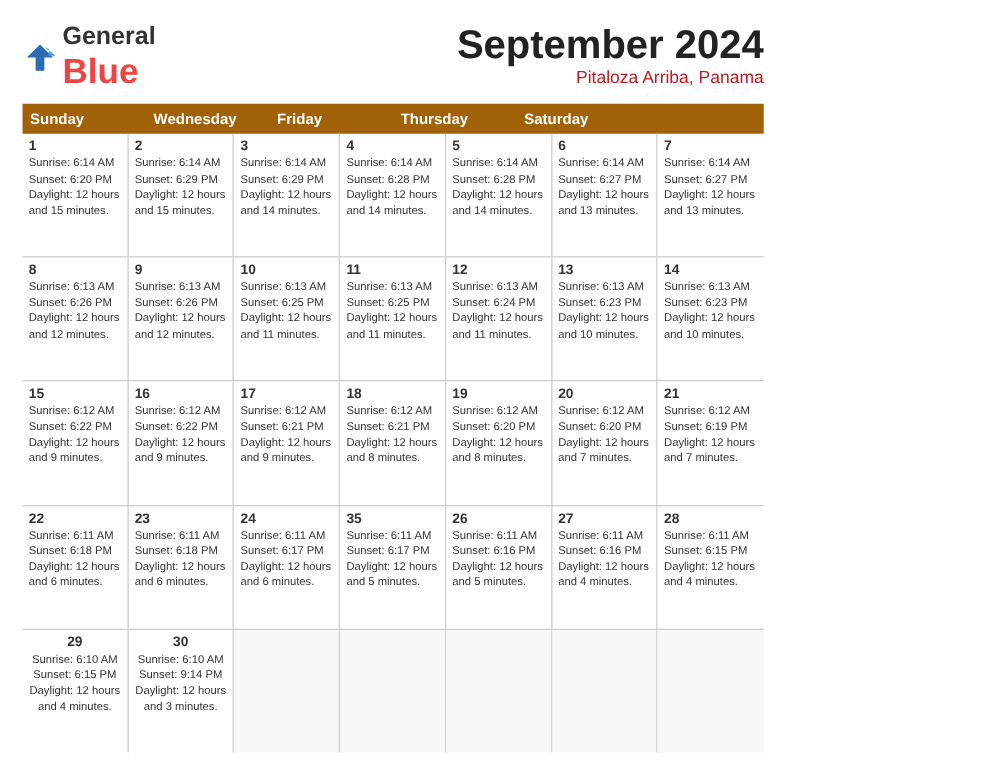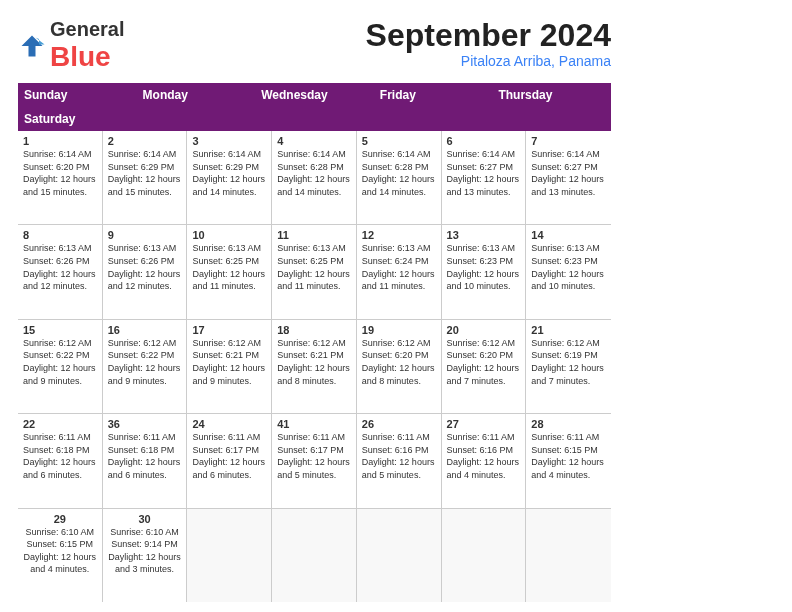--- a/index.html
+++ b/index.html
@@ -36,31 +36,31 @@
       text-align: right;
     }
     .month-title {
       font-size: 32px;
       font-weight: bold;
       color: #222;
       line-height: 1.1;
     }
     .subtitle {
       font-size: 14px;
-      color: #3b82f6;
+      color: #b91c1c;
     }
     .calendar {
       flex: 1;
       display: flex;
       flex-direction: column;
     }
     .cal-header {
       display: grid;
-      grid-template-columns: repeat(5, 1fr);
-      background: #701a75;
+      grid-template-columns: repeat(6, 1fr);
+      background: #a16207;
     }
     .cal-header-cell {
       color: #fff;
       font-size: 12px;
       font-weight: bold;
       padding: 5px 6px;
       text-align: left;
     }
     .cal-body {
       display: flex;
@@ -119,21 +119,20 @@
     </div>
     <div class="title-block">
       <div class="month-title">September 2024</div>
       <div class="subtitle">Pitaloza Arriba, Panama</div>
     </div>
   </div>
 
   <div class="calendar">
     <div class="cal-header">
     <div class="cal-header-cell">Sunday</div>
-        <div class="cal-header-cell">Monday</div>
         <div class="cal-header-cell">Wednesday</div>
         <div class="cal-header-cell">Friday</div>
         <div class="cal-header-cell">Thursday</div>
         <div class="cal-header-cell">Saturday</div>
       </div>
     <div class="cal-body">
     <div class="cal-row">
           <div class="cal-cell">
         <span class="day-num">1</span>
         <div class="day-info">
@@ -310,37 +309,37 @@
         <div class="cal-row">
           <div class="cal-cell">
         <span class="day-num">22</span>
         <div class="day-info">
           <span>Sunrise: 6:11 AM</span><br>
           <span>Sunset: 6:18 PM</span><br>
           <span>Daylight: 12 hours and 6 minutes.</span>
         </div>
       </div>
           <div class="cal-cell">
-        <span class="day-num">36</span>
+        <span class="day-num">23</span>
         <div class="day-info">
           <span>Sunrise: 6:11 AM</span><br>
           <span>Sunset: 6:18 PM</span><br>
           <span>Daylight: 12 hours and 6 minutes.</span>
         </div>
       </div>
           <div class="cal-cell">
         <span class="day-num">24</span>
         <div class="day-info">
           <span>Sunrise: 6:11 AM</span><br>
           <span>Sunset: 6:17 PM</span><br>
           <span>Daylight: 12 hours and 6 minutes.</span>
         </div>
       </div>
           <div class="cal-cell">
-        <span class="day-num">41</span>
+        <span class="day-num">35</span>
         <div class="day-info">
           <span>Sunrise: 6:11 AM</span><br>
           <span>Sunset: 6:17 PM</span><br>
           <span>Daylight: 12 hours and 5 minutes.</span>
         </div>
       </div>
           <div class="cal-cell">
         <span class="day-num">26</span>
         <div class="day-info">
           <span>Sunrise: 6:11 AM</span><br>

